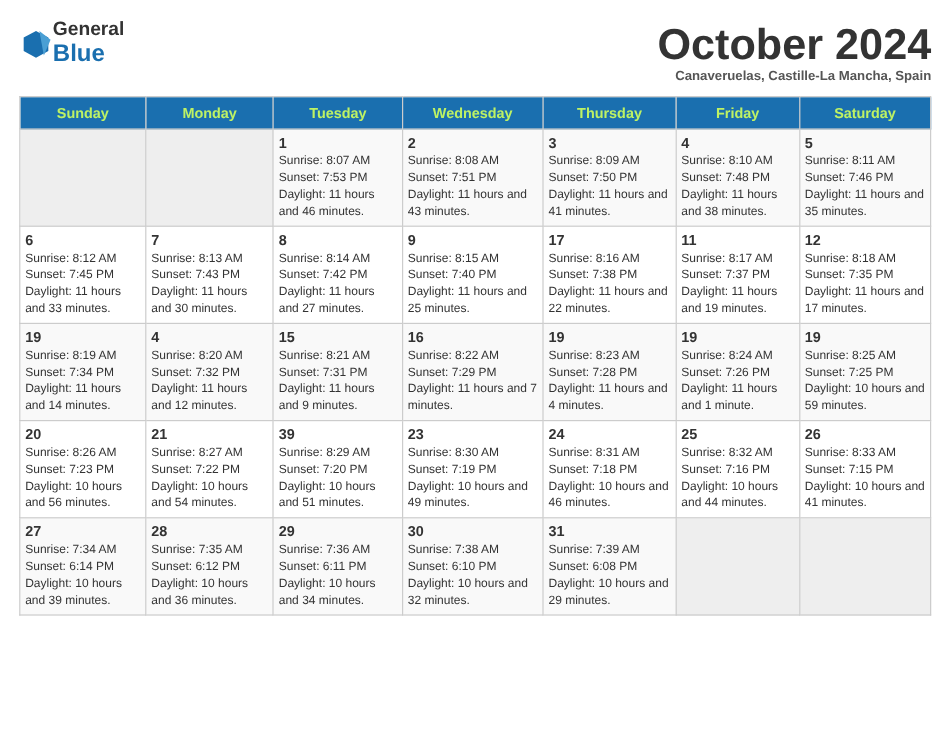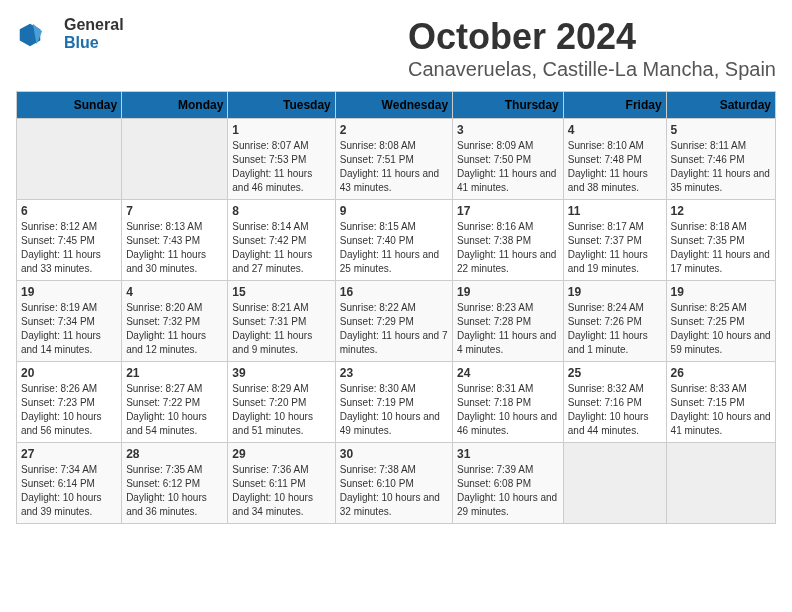--- a/index.html
+++ b/index.html
@@ -12,48 +12,49 @@
     }
     .header-area {
       display: flex;
       justify-content: space-between;
       align-items: flex-start;
       margin-bottom: 10px;
     }
     .logo {
       display: flex;
       align-items: center;
-      gap: 20px;
+      gap: 0;
     }
     .logo-icon {
       width: 28px;
       height: 28px;
     }
     .title-area {
-      text-align: left;
+      text-align: right;
     }
     .month-title {
       font-size: 36px;
       font-weight: bold;
       color: #333;
     }
     .location-title {
-      font-size: 20px;
+      font-size: 11px;
       color: #555;
+      font-weight: bold;
     }
     .calendar-table {
       width: 100%;
       border-collapse: collapse;
       font-size: 11px;
     }
     .calendar-table thead tr th {
       background-color: #1a6faf;
-      color: #000000;
+      color: #bef264;
       padding: 6px 4px;
-      text-align: right;
+      text-align: center;
       font-size: 12px;
       border: 1px solid #ccc;
     }
     .calendar-table tbody tr td {
       border: 1px solid #ccc;
       vertical-align: top;
       padding: 4px;
       height: 80px;
       color: #333;
     }
@@ -82,21 +83,21 @@
 <body>
 
 <div class="header-area">
   <div class="logo">
     <svg class="logo-icon" viewBox="0 0 30 30">
       <polygon points="15,4 26,10 26,22 15,28 4,22 4,10" fill="#1a6faf"></polygon>
       <polygon points="18,4 28,12 22,26" fill="#4a9fd4"></polygon>
     </svg>
     <div>
       <div style="font-size:16px;font-weight:bold;color:#333;line-height:1.1;">General</div>
-      <div style="font-size:16px;font-weight:bold;color:#1a6faf;line-height:1.1;">Blue</div>
+      <div style="font-size:20px;font-weight:bold;color:#1a6faf;line-height:1.1;">Blue</div>
     </div>
   </div>
   <div class="title-area">
     <div class="month-title">October 2024</div>
     <div class="location-title">Canaveruelas, Castille-La Mancha, Spain</div>
   </div>
 </div>
 
 <table class="calendar-table">
   <thead>

